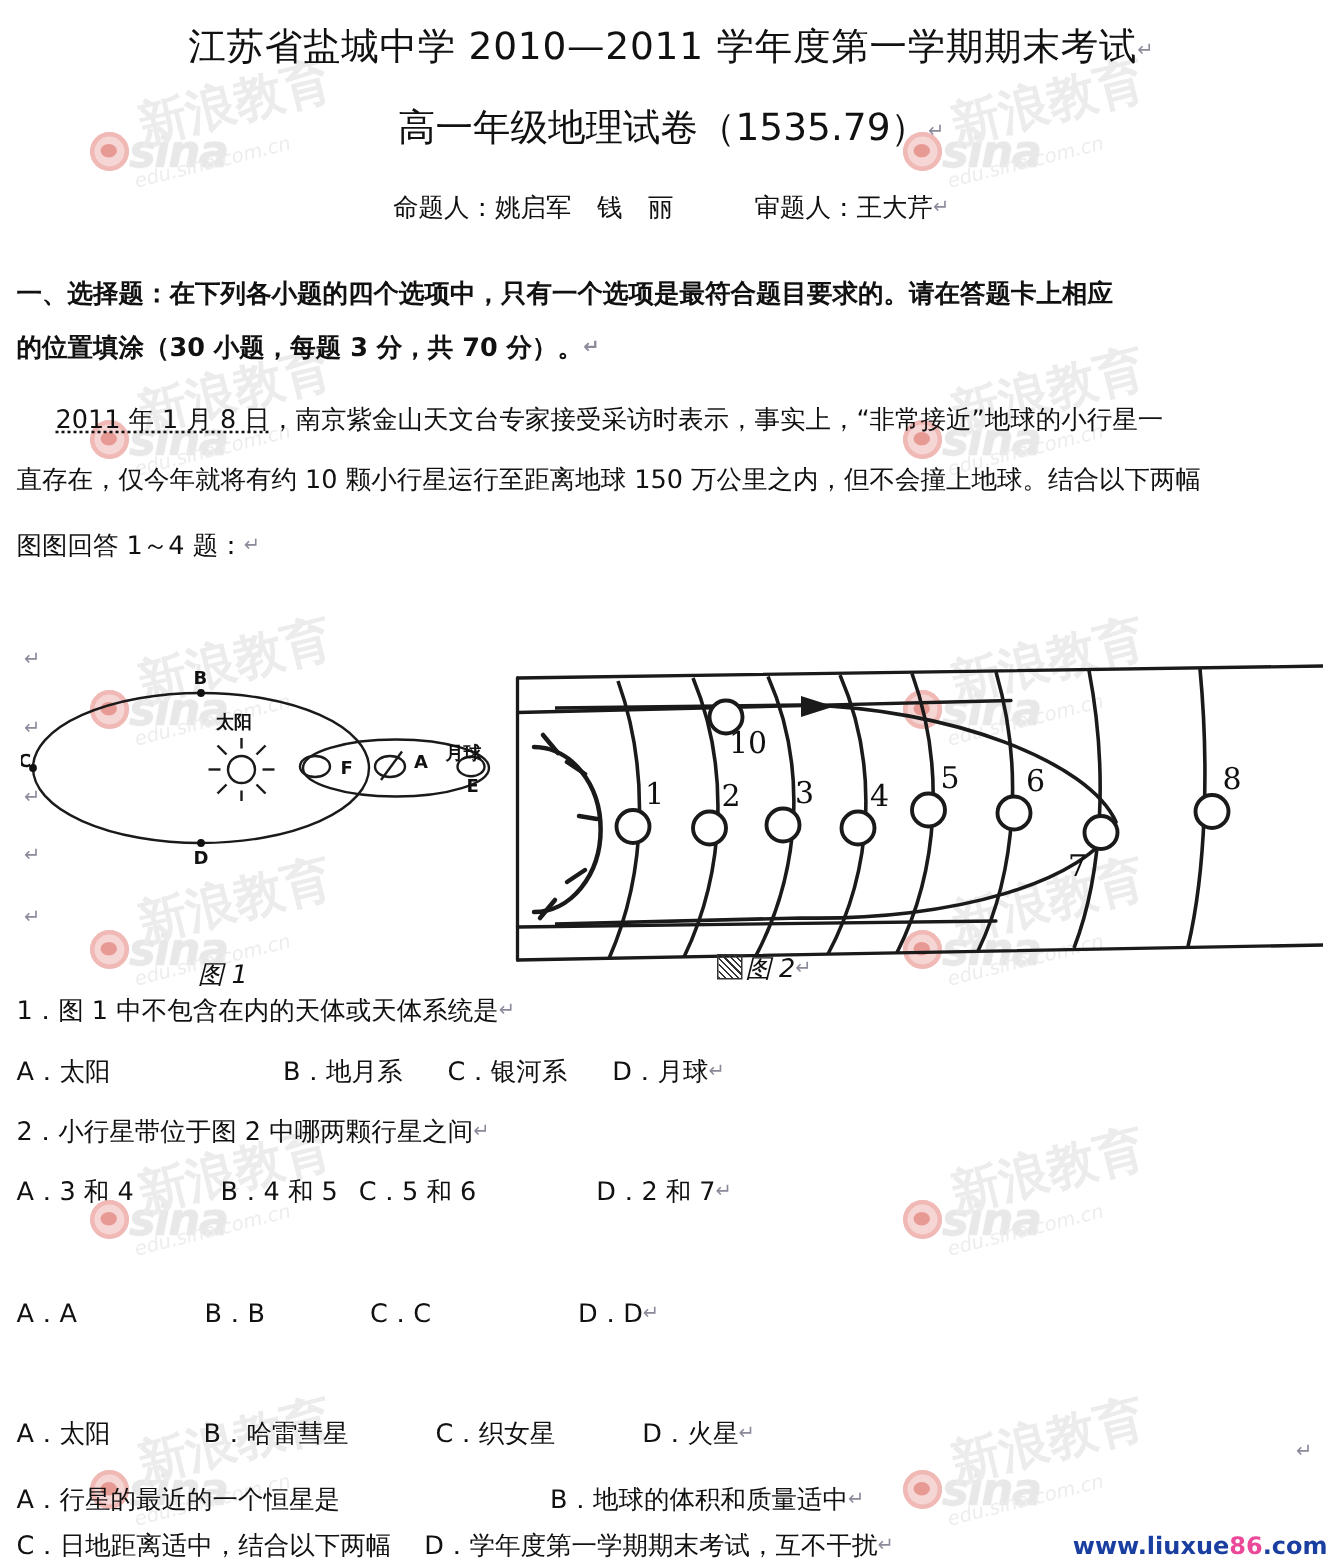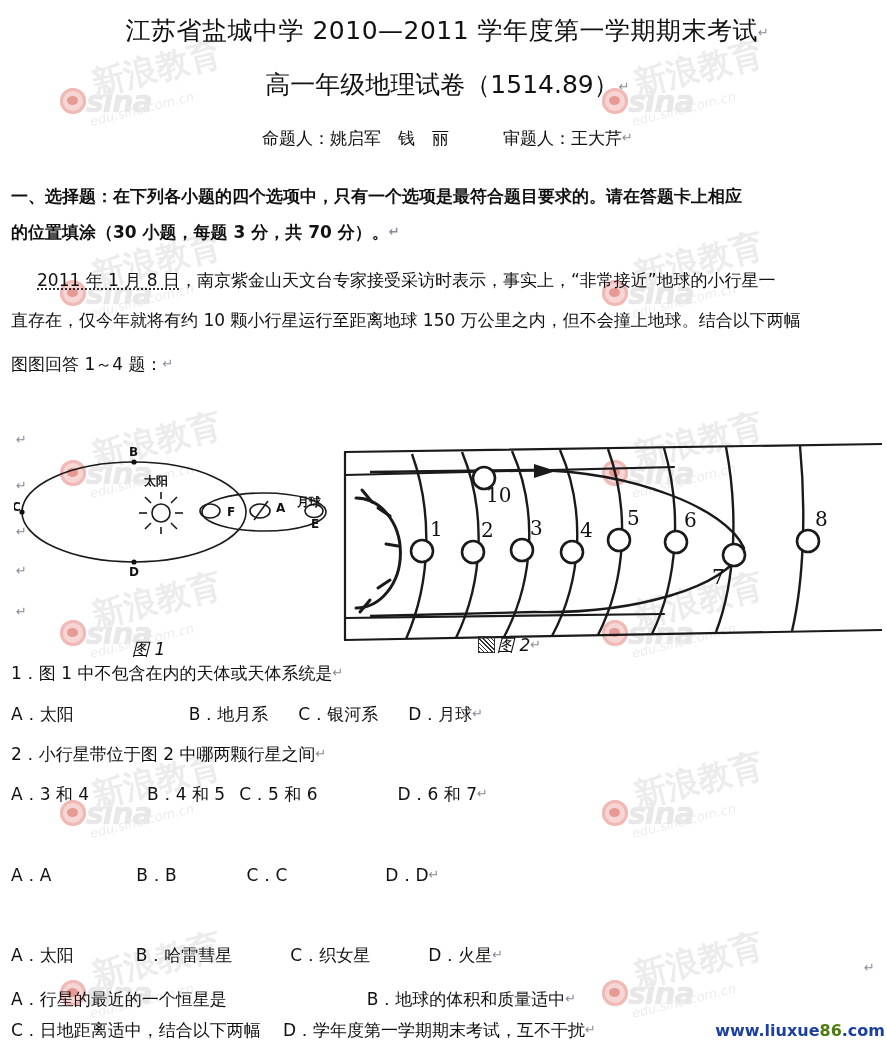--- a/index.html
+++ b/index.html
@@ -202,21 +202,21 @@
     font-weight: bold;
     color: #2b2b2b;
     letter-spacing: 1px;
   }
   .brand .b2 {
     font-size: 16px;
     font-weight: bold;
     color: #1a3fa0;
     letter-spacing: 0px;
   }
-  .brand .b2 .hl { color: #4d7c0f; }
+  .brand .b2 .hl { color: #ec4899; }
 </style>
 </head>
 <body>
 
 <div id="wm-layer">
     <div class="wm" style="left: 58px; top: 48px;">
       <div class="wm-eye"></div>
       <div class="wm-sina">sina</div>
       <div class="wm-cn">新浪教育</div>
       <div class="wm-url">edu.sina.com.cn</div>
@@ -289,21 +289,21 @@
     </div>
   </div>
 
 <div class="page">
 
   <div class="title1">
     <span>江苏省盐城中学 2010—2011 学年度第一学期期末考试</span><span class="ret">↵</span>
   </div>
 
   <div class="title2">
-    <span>高一年级地理试卷（1514.89）</span><span class="ret">↵</span>
+    <span>高一年级地理试卷（1535.79）</span><span class="ret">↵</span>
   </div>
 
   <div class="byline">
     <span>命题人：姚启军　钱　丽</span><span class="gap"></span><span>审题人：王大芹</span><span class="ret">↵</span>
   </div>
 
   <div class="sec-head l1">一、选择题：在下列各小题的四个选项中，只有一个选项是最符合题目要求的。请在答题卡上相应</div>
   <div class="sec-head l2">
     <span>的位置填涂（30 小题，每题 3 分，共 70 分）。</span><span class="ret">↵</span>
   </div>
@@ -431,21 +431,21 @@
     <span>1．</span><span>图 1 中不包含在内的天体或天体系统是</span><span class="ret">↵</span>
   </div>
   <div class="opts" style="top:703px">
     <span class="o">A．太阳</span><span class="o" style="width:115px"></span><span class="o">B．地月系</span><span class="o" style="width:30px"></span><span class="o">C．银河系</span><span class="o" style="width:30px"></span><span class="o">D．月球</span><span class="ret">↵</span>
   </div>
 
   <div class="q" style="top:743px">
     <span>2．</span><span>小行星带位于图 2 中哪两颗行星之间</span><span class="ret">↵</span>
   </div>
   <div class="opts" style="top:783px">
-    <span class="o">A．3 和 4</span><span class="o" style="width:58px"></span><span class="o">B．4 和 5</span><span class="o" style="width:14px"></span><span class="o">C．5 和 6</span><span class="o" style="width:80px"></span><span class="o">D．6 和 7</span><span class="ret">↵</span>
+    <span class="o">A．3 和 4</span><span class="o" style="width:58px"></span><span class="o">B．4 和 5</span><span class="o" style="width:14px"></span><span class="o">C．5 和 6</span><span class="o" style="width:80px"></span><span class="o">D．2 和 7</span><span class="ret">↵</span>
   </div>
 
   <div class="opts" style="top:864px">
     <span class="o">A．A</span><span class="o" style="width:85px"></span><span class="o">B．B</span><span class="o" style="width:70px"></span><span class="o">C．C</span><span class="o" style="width:98px"></span><span class="o">D．D</span><span class="ret">↵</span>
   </div>
 
   <div class="opts" style="top:944px">
     <span class="o">A．太阳</span><span class="o" style="width:62px"></span><span class="o">B．哈雷彗星</span><span class="o" style="width:58px"></span><span class="o">C．织女星</span><span class="o" style="width:58px"></span><span class="o">D．火星</span><span class="ret">↵</span>
   </div>
 

